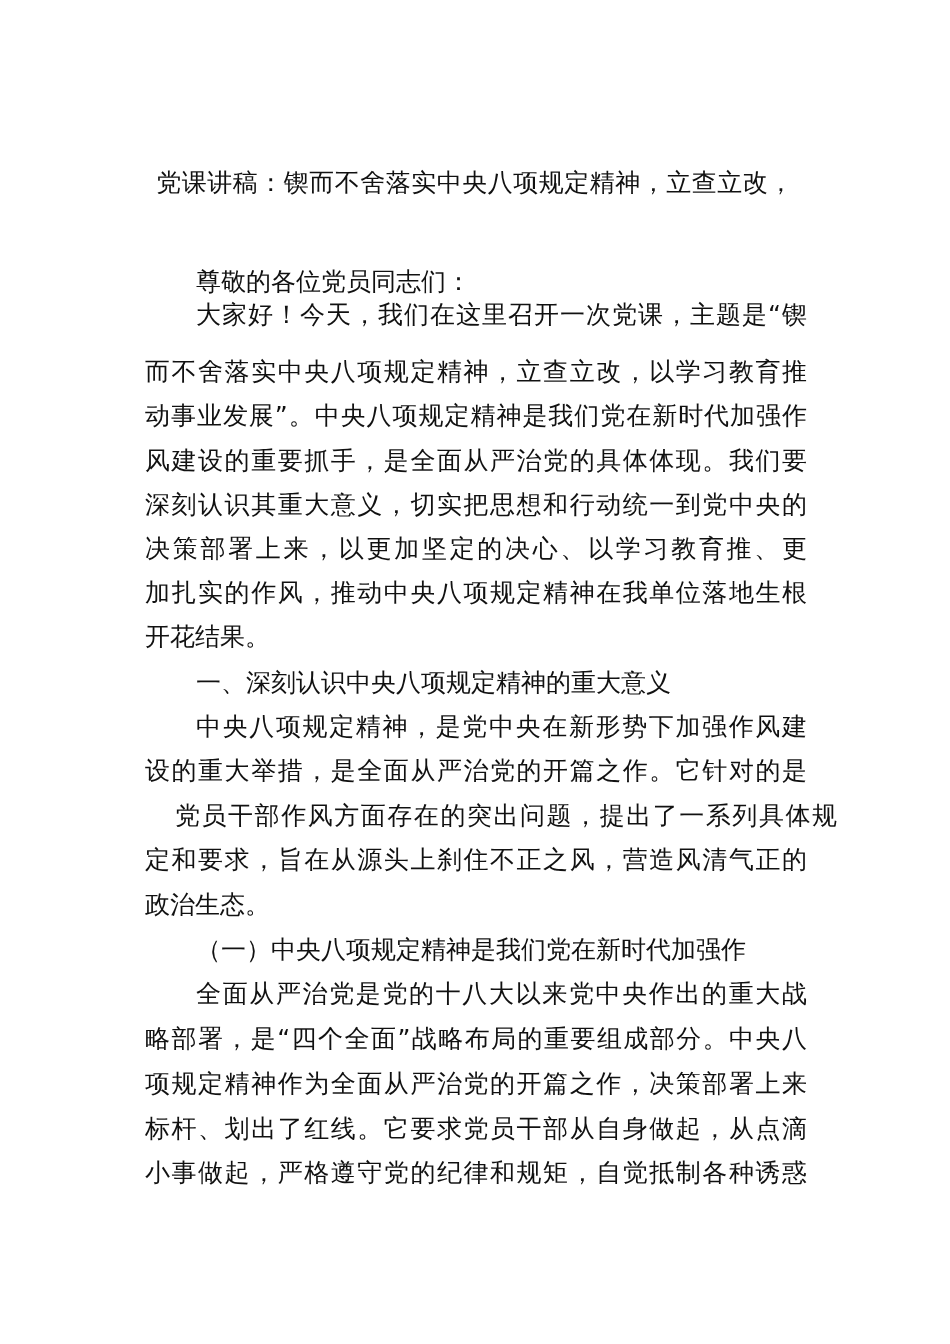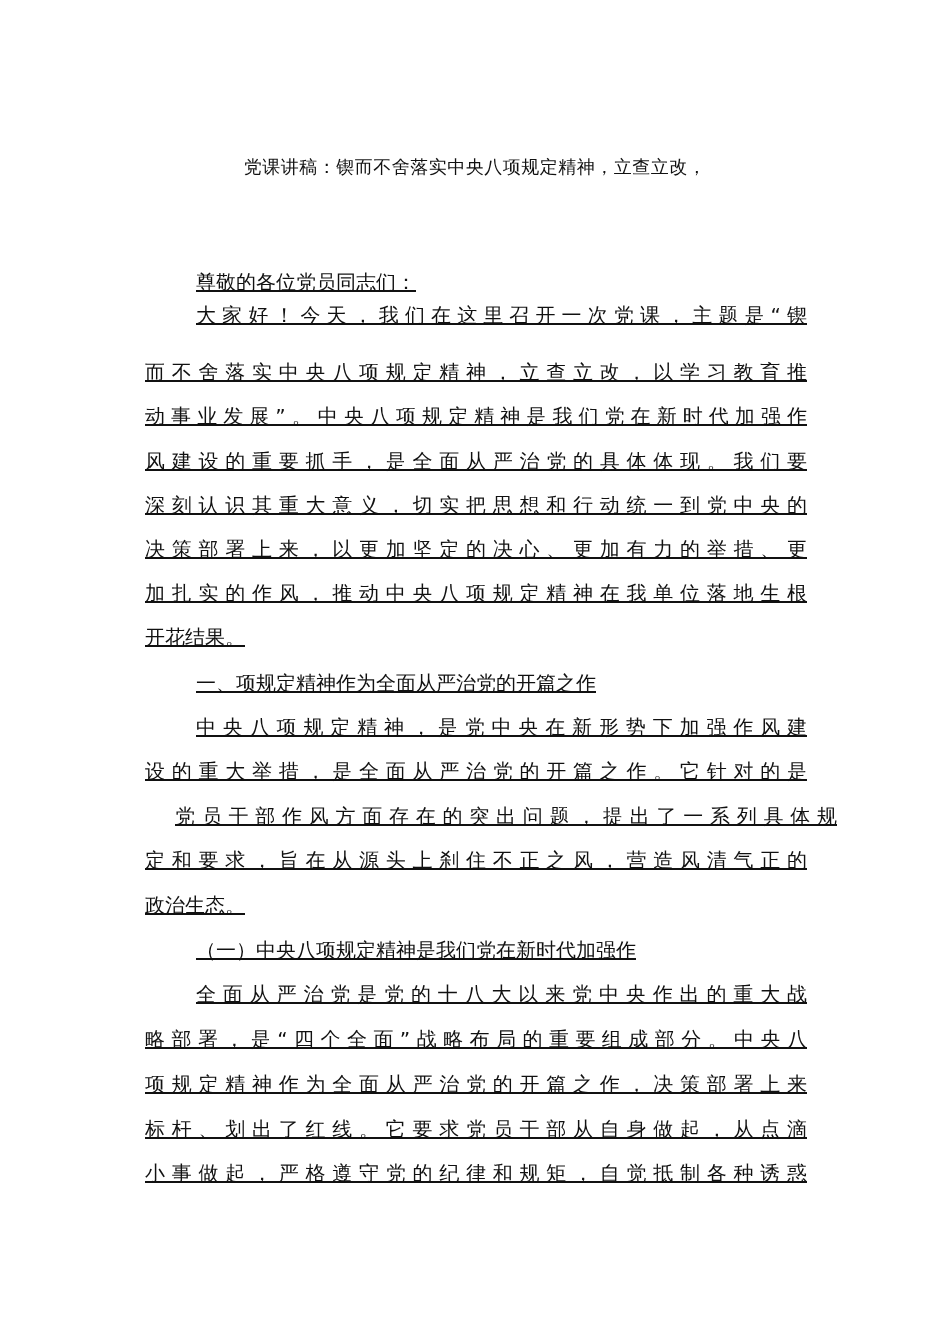--- a/index.html
+++ b/index.html
@@ -20,35 +20,35 @@
       left: 0; top: 0;
       width: 950px;
       height: 1344px;
       background: #ffffff;
     }
     .title-line {
       position: absolute;
       left: 0;
       width: 950px;
       text-align: center;
-      font-size: 18px;
+      font-size: 25px;
       line-height: 30px;
       white-space: nowrap;
       letter-spacing: 0.5px;
+      margin-top: 16px;
     }
     .line {
       position: absolute;
       left: 145px;
       width: 662px;
-      font-size: 20px;
+      font-size: 25px;
       line-height: 30px;
       white-space: nowrap;
       text-align: justify;
       text-align-last: justify;
-      text-decoration: underline;
     }
     .line.last {
       text-align-last: left;
     }
     .line.indent {
       left: 196px;
       width: 611px;
     }
     .line.heading {
       text-align-last: left;
@@ -60,24 +60,24 @@
 <div class="page">
   <div class="title-line" style="top:152px;">党课讲稿：锲而不舍落实中央八项规定精神，立查立改，</div>
 
   <div>
     <div class="line indent last" style="top:267px;">尊敬的各位党员同志们：</div>
     <div class="line indent" style="top:300px;">大家好！今天，我们在这里召开一次党课，主题是“锲</div>
     <div class="line" style="top:357px;">而不舍落实中央八项规定精神，立查立改，以学习教育推</div>
     <div class="line" style="top:401px;">动事业发展”。中央八项规定精神是我们党在新时代加强作</div>
     <div class="line" style="top:446px;">风建设的重要抓手，是全面从严治党的具体体现。我们要</div>
     <div class="line" style="top:490px;">深刻认识其重大意义，切实把思想和行动统一到党中央的</div>
-    <div class="line" style="top:534px;">决策部署上来，以更加坚定的决心、更加有力的举措、更</div>
+    <div class="line" style="top:534px;">决策部署上来，以更加坚定的决心、以学习教育推、更</div>
     <div class="line" style="top:578px;">加扎实的作风，推动中央八项规定精神在我单位落地生根</div>
     <div class="line last" style="top:622px;">开花结果。</div>
-    <div class="line indent heading" style="top:668px;">一、项规定精神作为全面从严治党的开篇之作</div>
+    <div class="line indent heading" style="top:668px;">一、深刻认识中央八项规定精神的重大意义</div>
     <div class="line indent" style="top:712px;">中央八项规定精神，是党中央在新形势下加强作风建</div>
     <div class="line" style="top:756px;">设的重大举措，是全面从严治党的开篇之作。它针对的是</div>
     <div class="line" style="top:801px;margin-left:30px;">党员干部作风方面存在的突出问题，提出了一系列具体规</div>
     <div class="line" style="top:845px;">定和要求，旨在从源头上刹住不正之风，营造风清气正的</div>
     <div class="line last" style="top:890px;">政治生态。</div>
     <div class="line indent heading" style="top:935px;">（一）中央八项规定精神是我们党在新时代加强作</div>
     <div class="line indent" style="top:979px;">全面从严治党是党的十八大以来党中央作出的重大战</div>
     <div class="line" style="top:1024px;">略部署，是“四个全面”战略布局的重要组成部分。中央八</div>
     <div class="line" style="top:1069px;">项规定精神作为全面从严治党的开篇之作，决策部署上来</div>
     <div class="line" style="top:1114px;">标杆、划出了红线。它要求党员干部从自身做起，从点滴</div>

